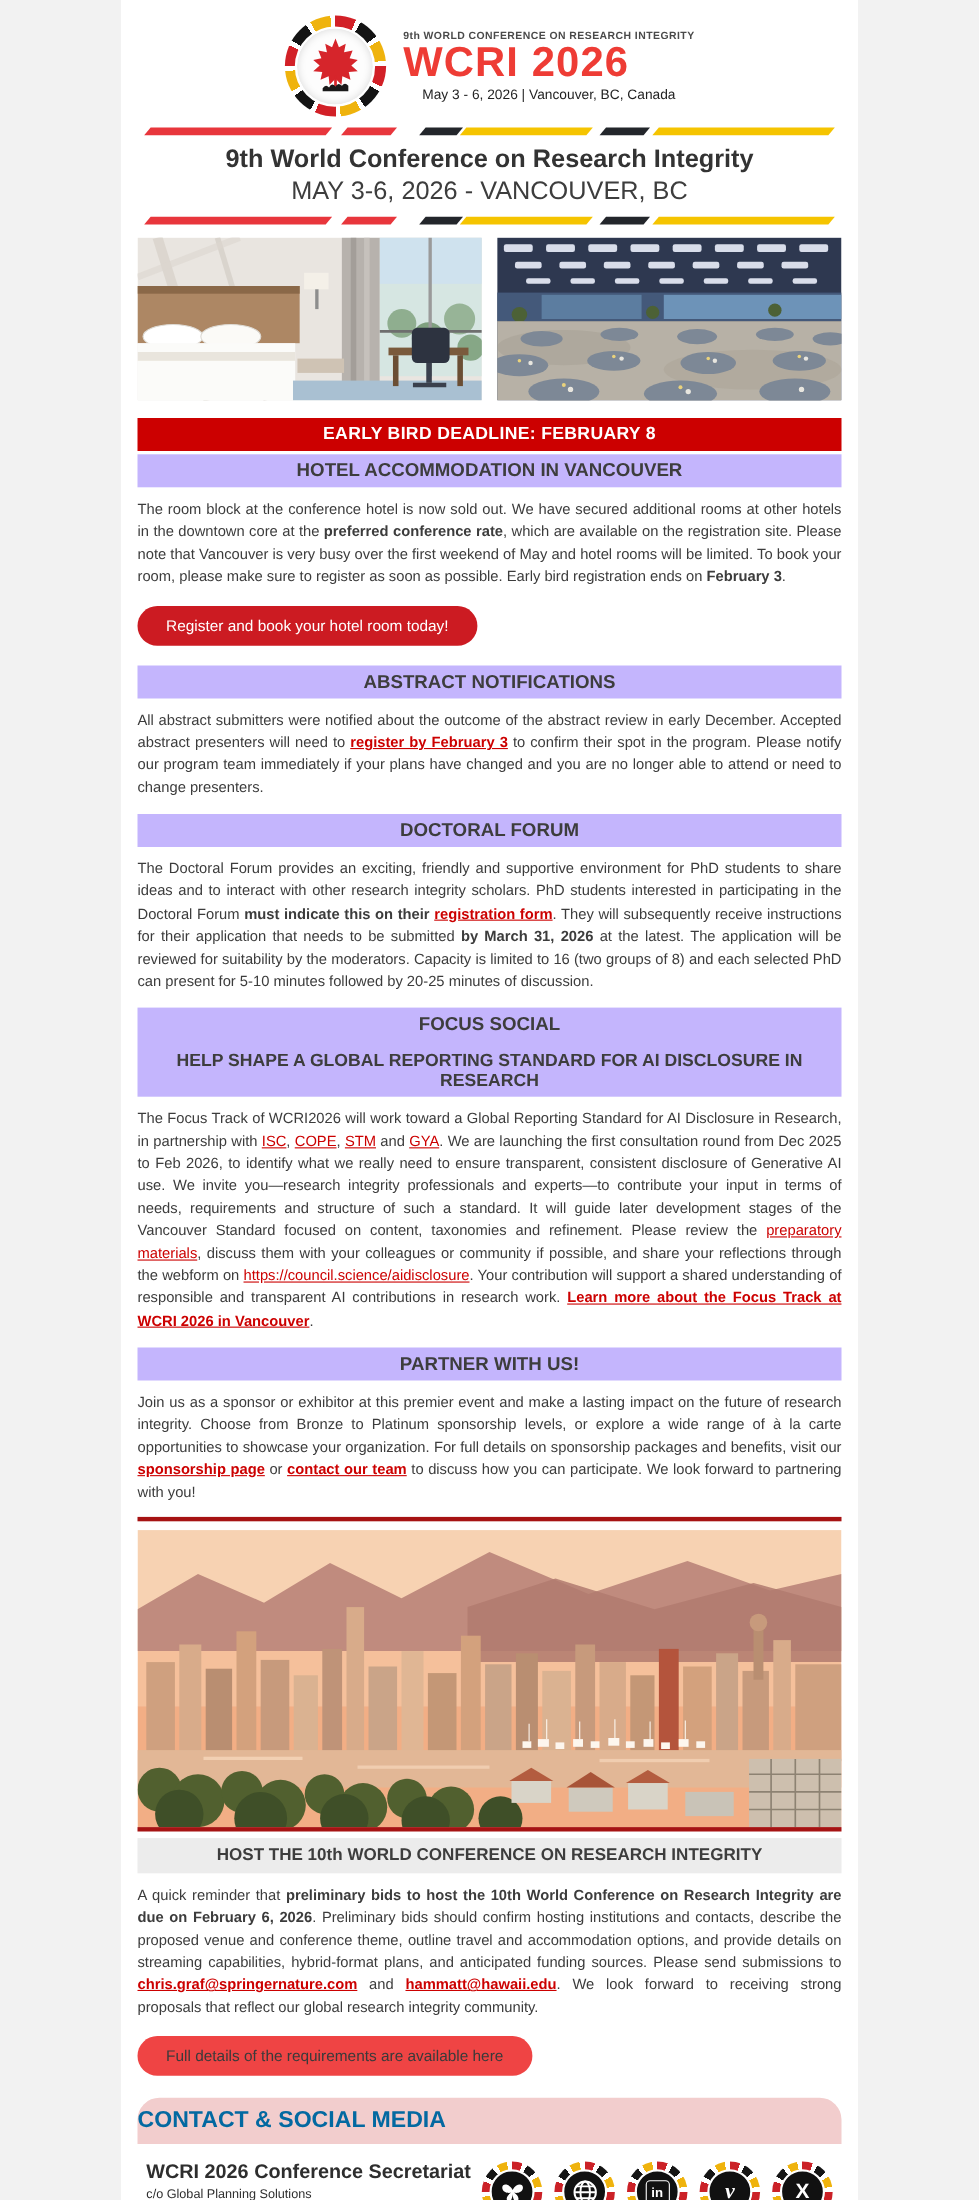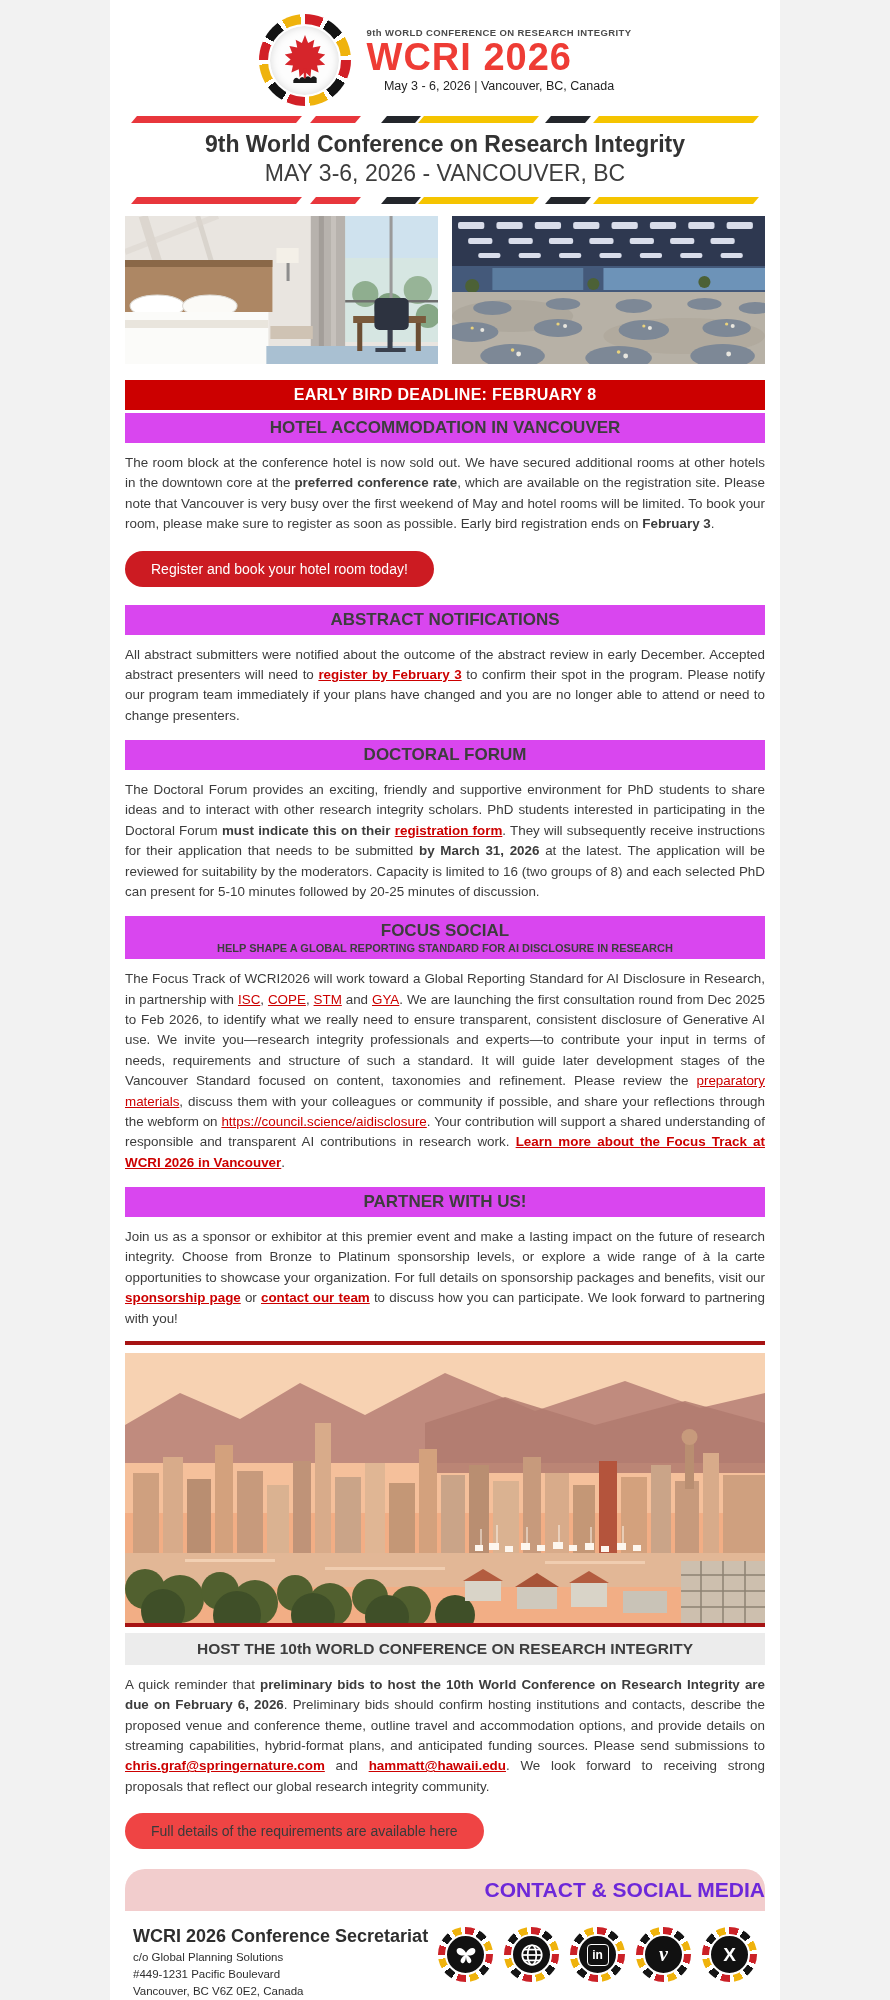--- a/index.html
+++ b/index.html
@@ -27,41 +27,41 @@
 
   .title { font-size:23px; font-weight:bold; color:#333; text-align:center; margin:8px 0 2px; }
   .subtitle { font-size:23px; font-weight:normal; color:#3d3d3d; text-align:center; margin:0 0 2px; }
 
   .photos { display:flex; gap:14px; margin:12px 0 16px; }
   .photo { width:313px; height:148px; display:block; }
 
   
   .banner { text-align:center; font-weight:bold; }
   .banner.red-b { background:#cc0000; color:#fff; font-size:16px; padding:6px 0; letter-spacing:.3px; }
-  .banner.pink-b { background:#d946ef; color:#3d3d3d; font-size:17px; padding:5px 0; margin-top:3px; }
+  .banner.pink-b { background:#c4b5fd; color:#3d3d3d; font-size:17px; padding:5px 0; margin-top:3px; }
   .banner.section { margin-top:14px; }
-  .focus-sub { font-size:11px; font-weight:bold; color:#3d3d3d; margin-top:1px; }
+  .focus-sub { font-size:16px; font-weight:bold; color:#3d3d3d; margin-top:15px; }
   .banner.gray-b { background:#ececec; color:#3d3d3d; font-size:15.5px; padding:7px 0; margin-top:6px; }
 
   .para { font-size:13.4px; line-height:1.52; color:#3c3c3c; text-align:justify; margin:10px 0 12px; }
   .para .b { font-weight:bold; }
   .para .lnk { color:#cc0000; text-decoration:underline; cursor:pointer; }
 
   .btn-row { margin:16px 0 18px; }
   .btn { display:inline-block; border-radius:22px; padding:10px 26px; font-size:14px; cursor:pointer; }
   .btn.red-btn { background:#cc1b22; color:#fff; }
   .btn.yellow-btn { background:#ef4444; color:#3a3a3a; }
 
   .rule { border:none; height:4px; background:#a61313; margin:10px 0 0; }
   .rule.under { margin:0 0 4px; }
   .city { width:640px; height:270px; display:block; margin-top:8px; }
 
   
-  .contact-header { background:#f2cdcd; border-radius:20px 20px 0 0; text-align:right; font-size:21px;
-    font-weight:bold; color:#6d28d9; padding:9px 0; margin-top:20px; }
+  .contact-header { background:#f2cdcd; border-radius:20px 20px 0 0; text-align:left; font-size:21px;
+    font-weight:bold; color:#0369a1; padding:9px 0; margin-top:20px; }
   .contact-row { display:flex; justify-content:space-between; padding:12px 8px 4px; }
   .contact-info { font-size:11.5px; color:#2e2e2e; line-height:1.45; }
   .contact-info .name { font-weight:bold; font-size:18px; }
   .contact-info .redline { color:#cc0000; font-weight:bold; cursor:pointer; }
   .socials { display:flex; gap:11px; padding-top:4px; }
   .social { width:55px; height:55px; border-radius:50%; cursor:pointer;
     background:repeating-conic-gradient(#cb2127 0deg 20deg,#fff 20deg 30deg,#151515 30deg 50deg,#fff 50deg 60deg,#efb30d 60deg 80deg,#fff 80deg 90deg);
     display:flex; align-items:center; justify-content:center; }
   .social-disc { width:41px; height:41px; border-radius:50%; background:#111; border:2.5px solid #fff;
     display:flex; align-items:center; justify-content:center; color:#fff; }

